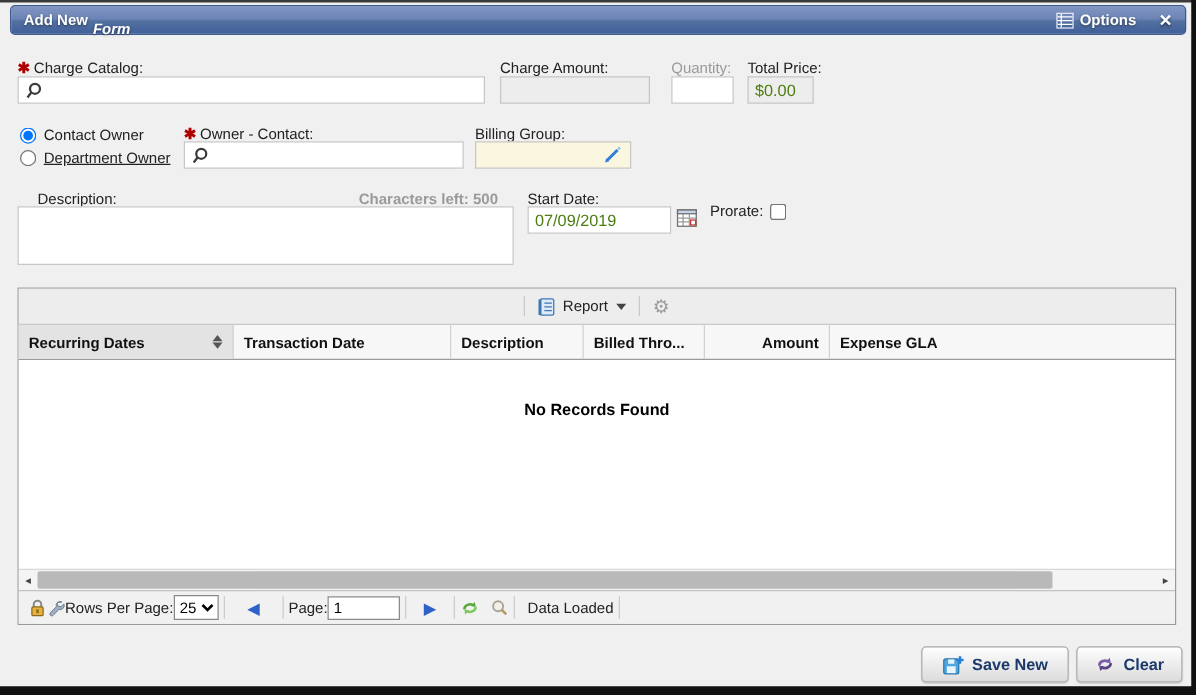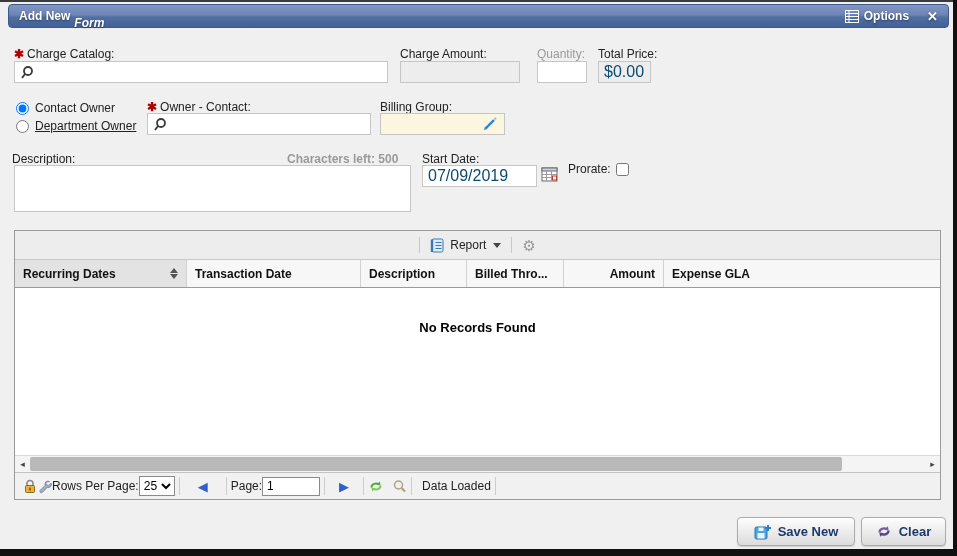--- a/index.html
+++ b/index.html
@@ -27,21 +27,21 @@
   .title-emph { font-style:italic; margin-left:4px;margin-top:13px; }
   .options-btn { display:flex; align-items:center; gap:5px; cursor:pointer; margin-right:18px; }
   .close-btn { cursor:pointer; font-weight:bold; font-size:13px; }
 
   
   .lbl { position:absolute; font-size:12px; color:#222; white-space:nowrap; }
   .lbl .req { color:#b00000; margin-right:3px; font-weight:bold; }
   .lbl.dim { color:#9a9a9a; }
   .inp {
     position:absolute; height:22px; border:1px solid #c6c6c6; background:#fff;
-    font-family:"Liberation Sans",sans-serif; font-size:16px; padding:0 5px; color:#0c4a6e;
+    font-family:"Liberation Sans",sans-serif; font-size:13px; padding:0 5px; color:#4d7c0f;
   }
   .inp.gray { background:#ededed; }
   .inp.cream { background:#fbf6df; }
   .inp.with-icon { padding-left:24px; }
   .search-glyph { position:absolute; width:16px; height:16px; }
   textarea.desc {
     position:absolute; left:14px; top:165px; width:397px; height:47px;
     border:1px solid #c6c6c6; background:#fff; resize:none;
     font-family:"Liberation Sans",sans-serif; font-size:12px; padding:3px 5px;
   }
@@ -167,21 +167,21 @@
   </svg>
 
   <div class="lbl" style="left:380px; top:100px;">Billing Group:</div>
   <input class="inp cream" style="left: 380px; top: 113px; width: 125px;" readonly="" value="">
   <svg class="pencil-btn" viewBox="0 0 16 16">
     <line x1="4" y1="12" x2="12" y2="4" stroke="#2f7ed8" stroke-width="2.4"></line>
     <polygon points="2,14 5.5,13 3,10.5" fill="#2f7ed8"></polygon>
     <line x1="12.5" y1="3.5" x2="14" y2="2" stroke="#8fc0ee" stroke-width="2"></line>
   </svg>
 
-  <div class="lbl" style="left:12px; top:152px;">Description:</div>
+  <div class="lbl" style="left:30px; top:152px;">Description:</div>
   <div class="chars-left">Characters left: 500</div>
   <textarea class="desc" style=""></textarea>
 
   <div class="lbl" style="left:422px; top:152px;">Start Date:</div>
   <input class="inp" style="left: 422px; top: 165px; width: 115px;" value="07/09/2019">
   <button class="cal-btn">
     <svg width="18" height="17" viewBox="0 0 18 17">
       <rect x="1" y="2" width="15" height="13" fill="#fff" stroke="#6b6b6b"></rect>
       <rect x="1" y="2" width="15" height="3" fill="#c9d2e8" stroke="#6b6b6b"></rect>
       <line x1="1" y1="8.5" x2="16" y2="8.5" stroke="#9a9a9a"></line>

